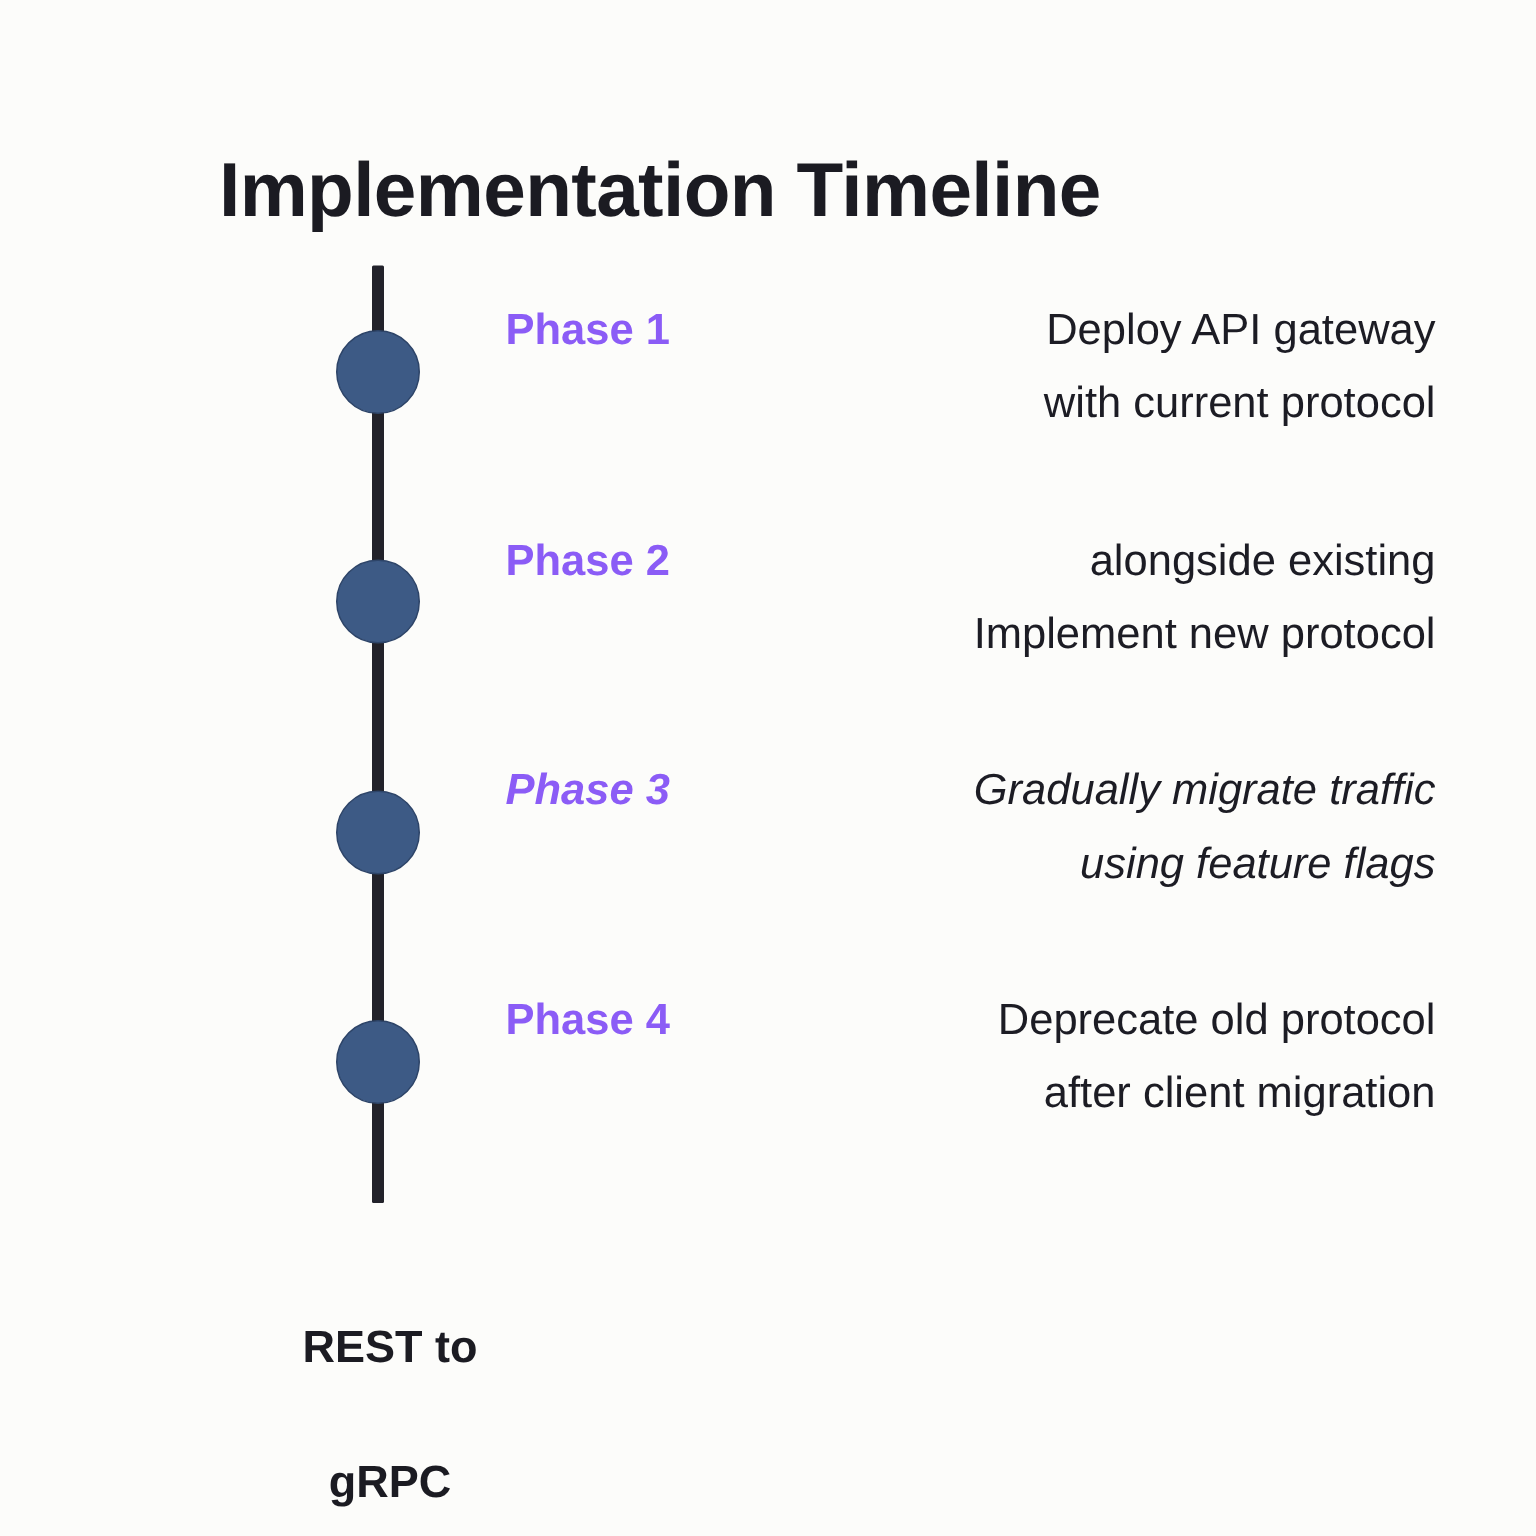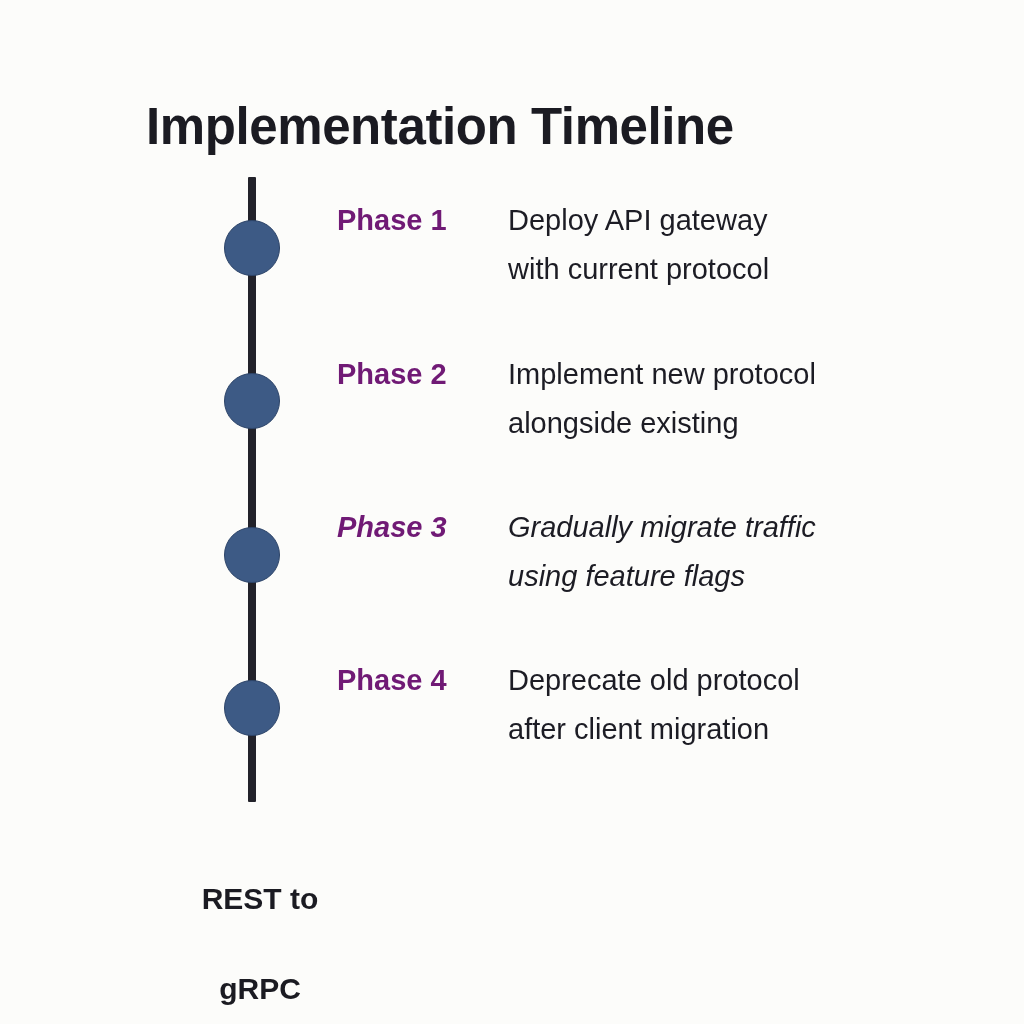--- a/index.html
+++ b/index.html
@@ -72,35 +72,36 @@
   }
   .row-1 { top: 196px; }
   .row-2 { top: 350px; }
   .row-3 { top: 503px; font-style: italic; }
   .row-4 { top: 656px; }
 
   .phase-label {
     flex: 0 0 171px;
     font-size: 29px;
     font-weight: 700;
-    color: #701a75;
+    color: #8b5cf6;
     line-height: 49px;
     white-space: nowrap;
   }
 
   .phase-desc {
     flex: 1 1 auto;
     font-size: 29px;
     font-weight: 400;
     color: #1c1c24;
     line-height: 49px;
   }
   .phase-desc .line {
     display: block;
     white-space: nowrap;
+    text-align: right;
   }
 
   
   #caption {
     position: absolute;
     left: 130px;
     top: 834px;
     width: 260px;
     text-align: center;
     font-size: 30px;
@@ -131,22 +132,22 @@
     <div class="phase-label">Phase 1</div>
     <div class="phase-desc">
       <span class="line">Deploy API gateway</span>
       <span class="line">with current protocol</span>
     </div>
   </div>
 
   <div class="phase-row row-2">
     <div class="phase-label">Phase 2</div>
     <div class="phase-desc">
+      <span class="line">alongside existing</span>
       <span class="line">Implement new protocol</span>
-      <span class="line">alongside existing</span>
     </div>
   </div>
 
   <div class="phase-row row-3">
     <div class="phase-label">Phase 3</div>
     <div class="phase-desc">
       <span class="line">Gradually migrate traffic</span>
       <span class="line">using feature flags</span>
     </div>
   </div>

